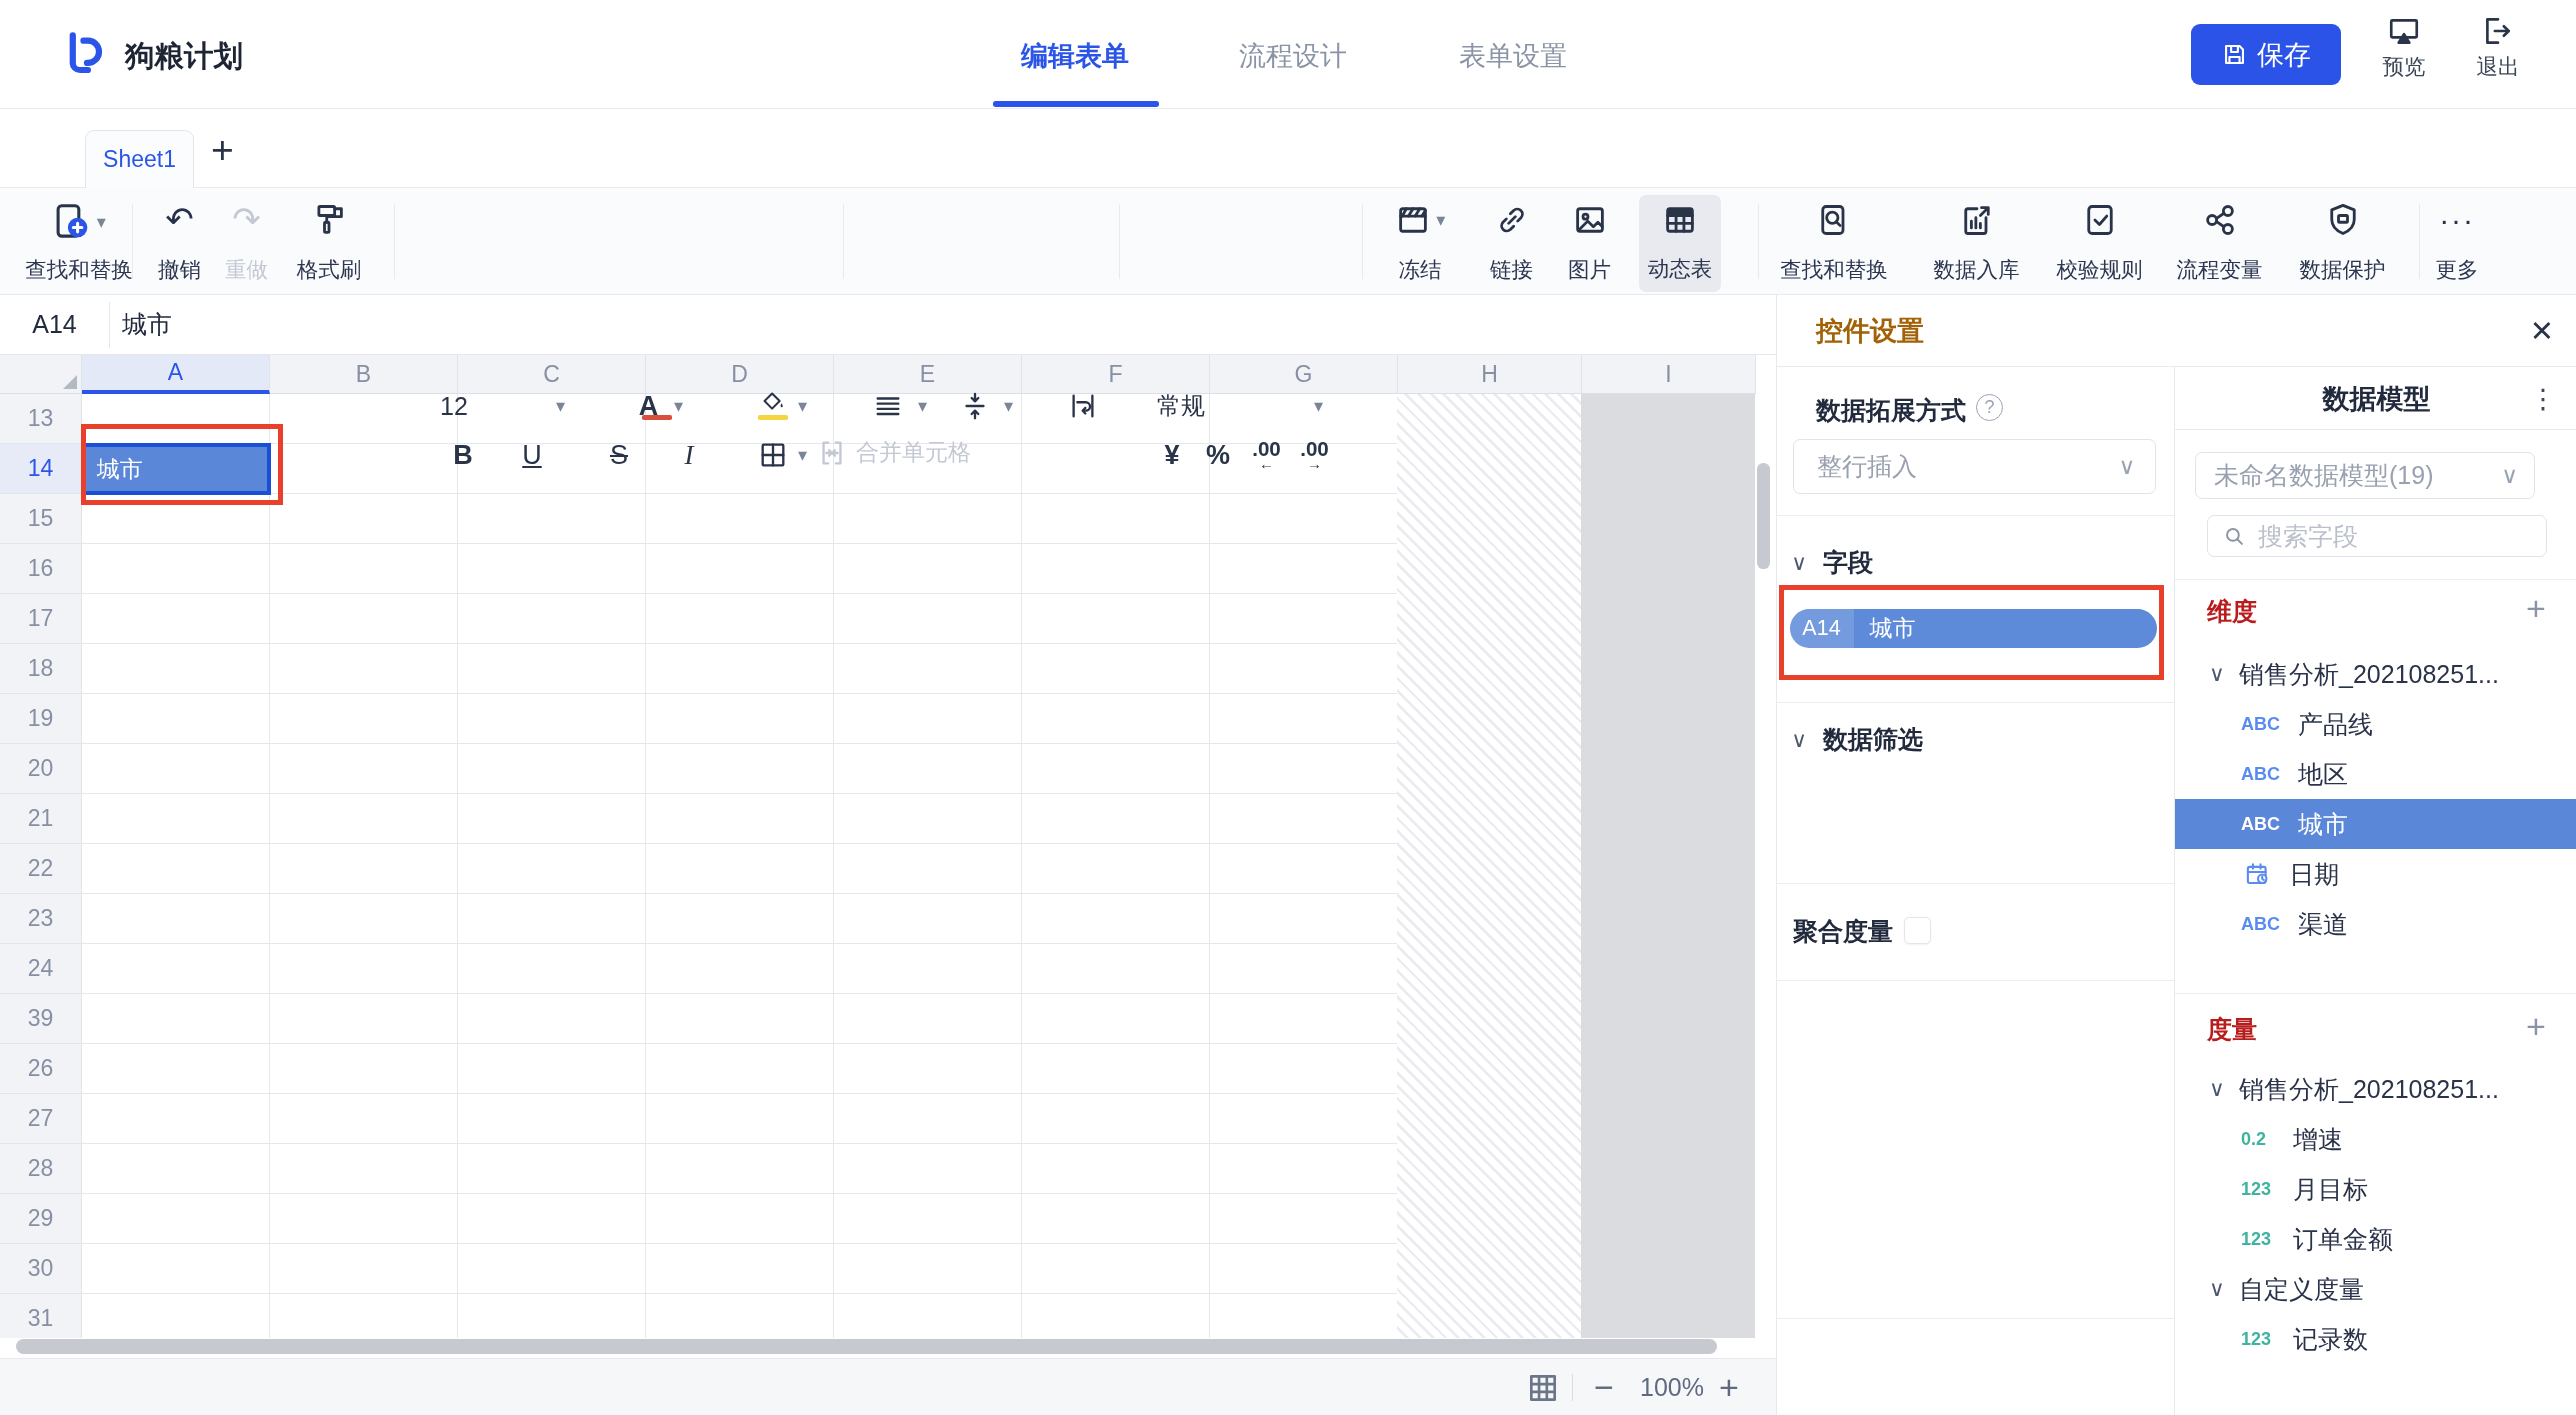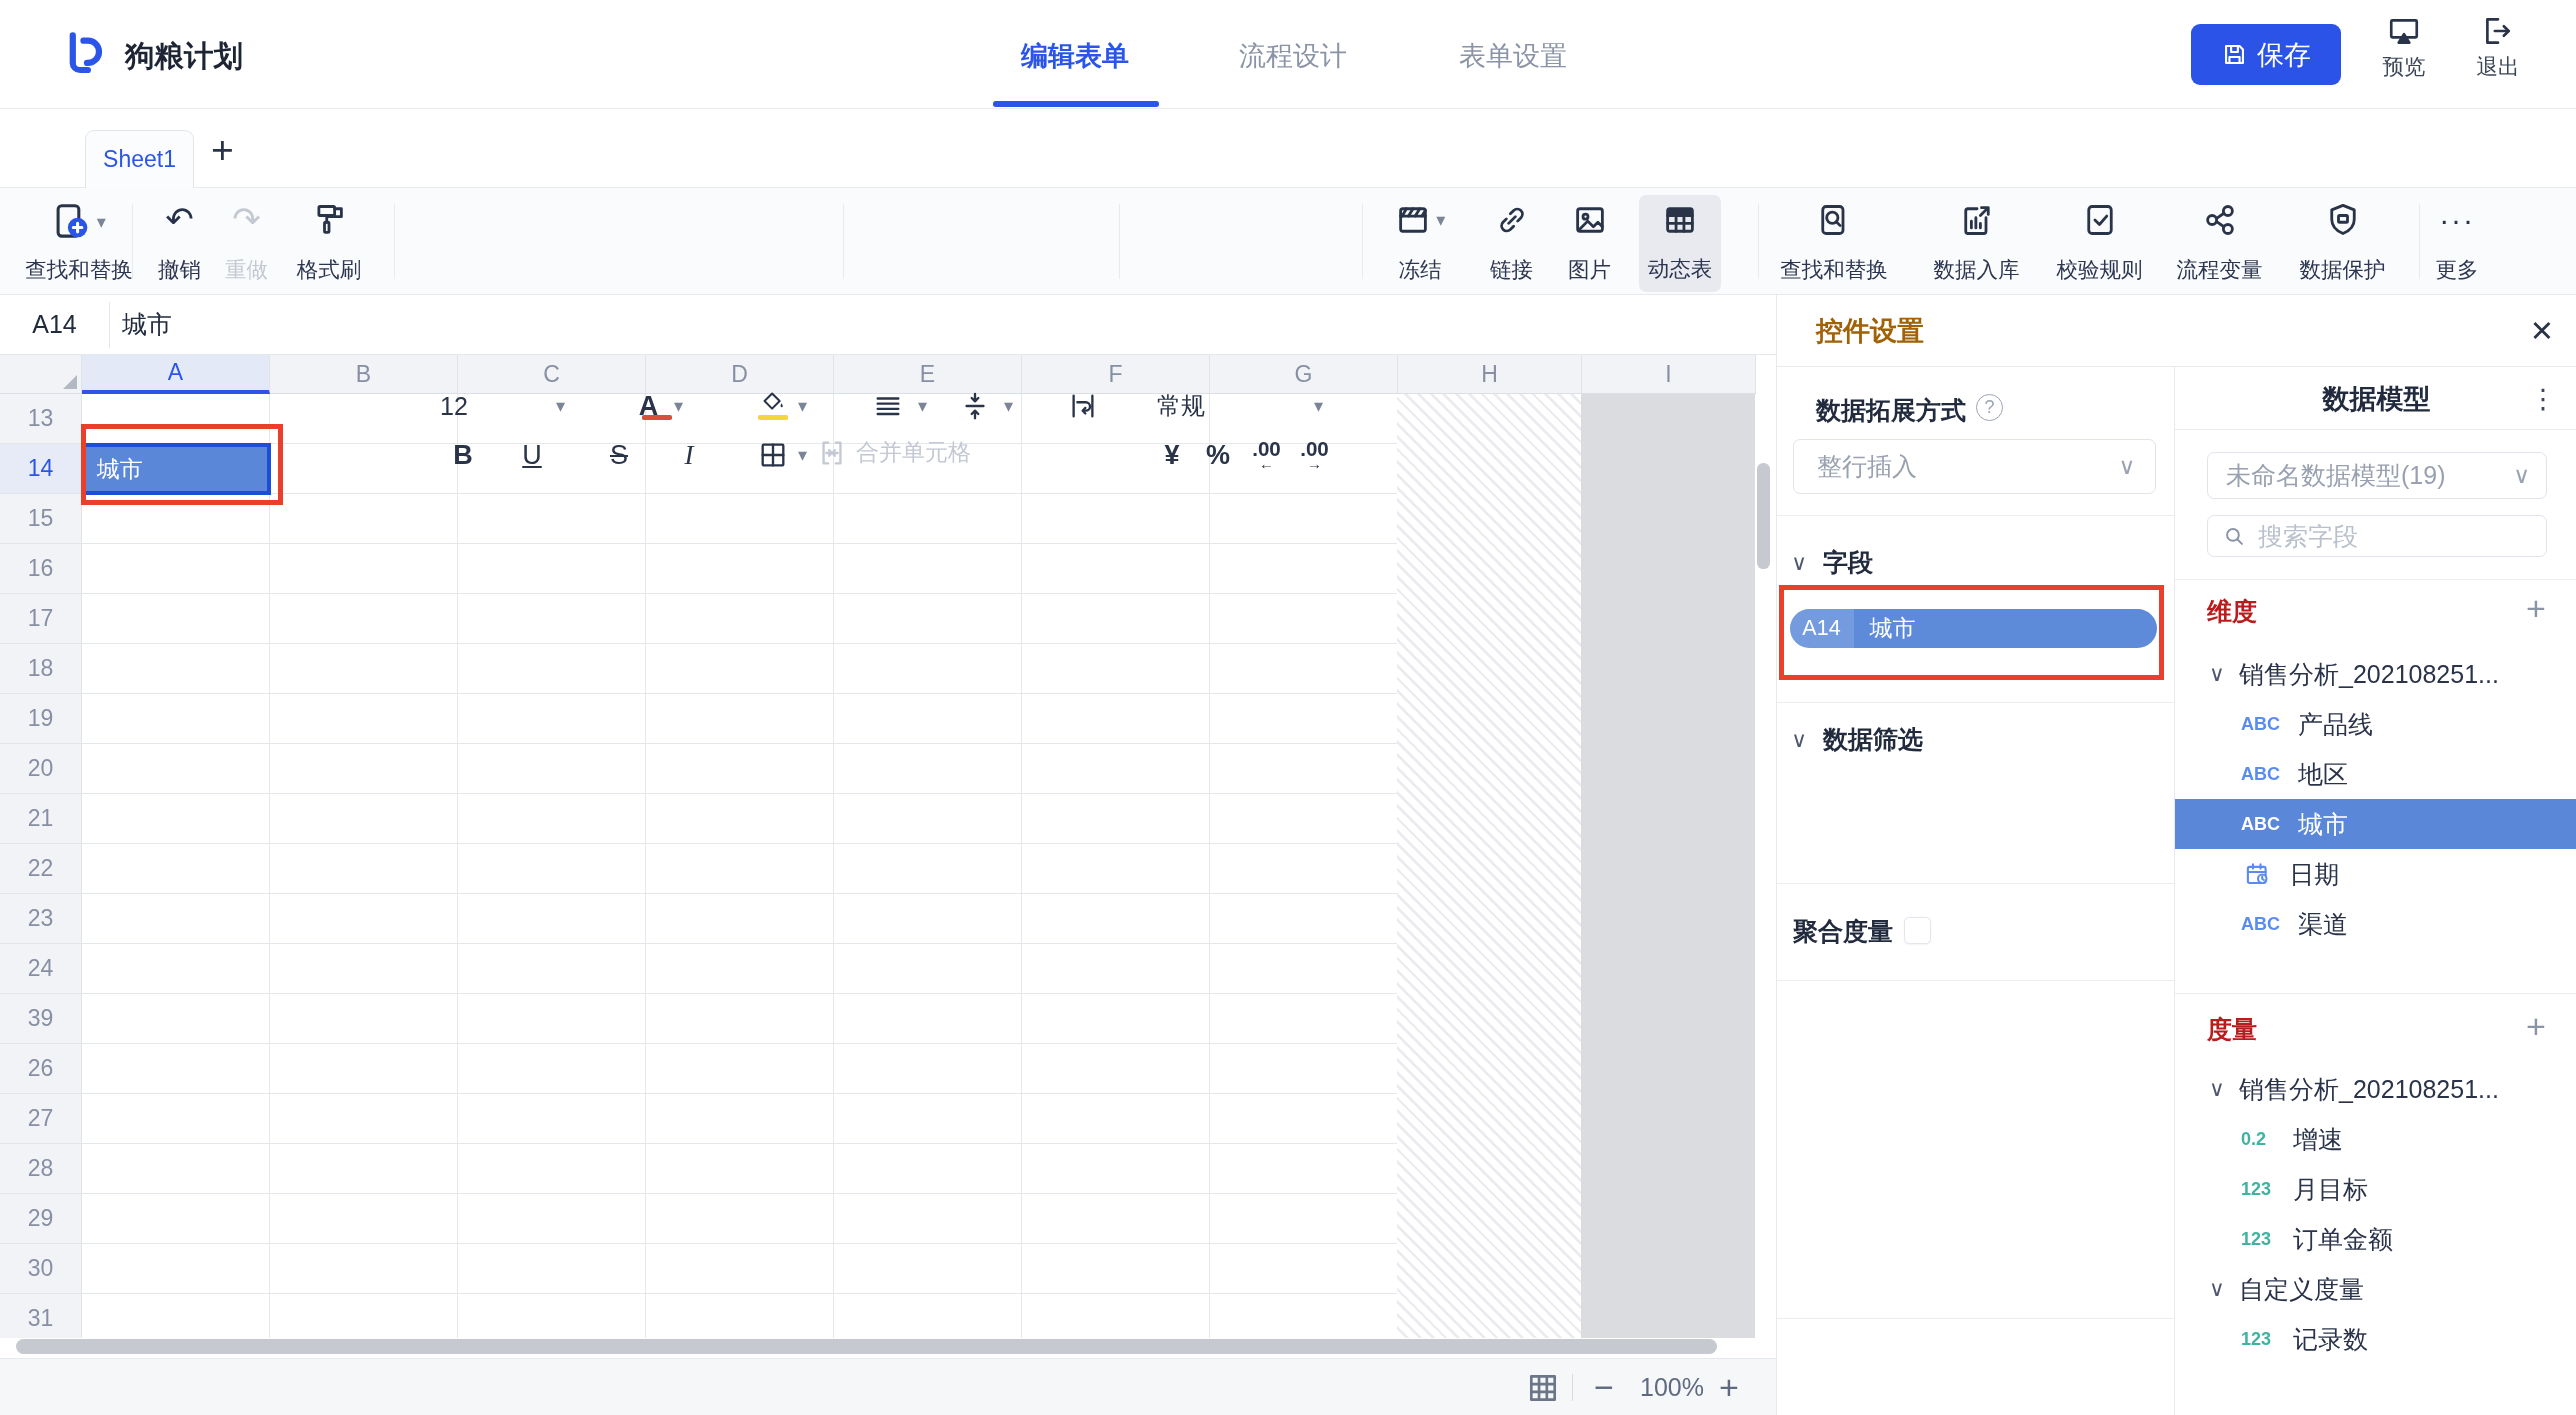--- a/index.html
+++ b/index.html
@@ -101,21 +101,21 @@
   .pillchip { width:64px; height:39px; background:rgba(255,255,255,0.14); display:flex; align-items:center; justify-content:center; font-size:21.5px; }
   .pilllabel { margin-left:16px; font-size:23px; }
   .dropzone { position:absolute; left:16px; top:423px; width:361px; height:41px; border:1.8px dashed #d8dce2; border-radius:20.6px; display:flex; align-items:center; justify-content:center; font-size:25px; color:#414b5f; }
   .checkbox { position:absolute; left:127px; top:550px; width:27px; height:27px; border:1.8px solid #e2e6ec; border-radius:5.4px; background:#fff; box-shadow:0 0.9px 1.8px rgba(40,50,70,.06); cursor:pointer; }
   .removebtn { position:absolute; left:23px; top:970px; width:347px; height:59px; background:#fff; border:1.8px solid #e0604f; border-radius:7.2px; display:flex; align-items:center; justify-content:center; font-size:25px; color:#e0604f; cursor:pointer; }
 
   .dmcol { position:absolute; left:397px; top:72px; width:403px; height:1048px; border-left:0.9px solid #e8eaee; }
   .dm-hdr { position:absolute; left:0; top:0; width:403px; height:63px; border-bottom:0.9px solid #e8eaee; }
   .dm-title { position:absolute; left:0; top:0; width:403px; height:63px; display:flex; align-items:center; justify-content:center; font-size:27px; font-weight:600; color:#222b3d; }
   .dm-kebab { position:absolute; right:21.5px; top:0; height:63px; display:flex; align-items:center; font-size:27px; color:#3c4657; cursor:pointer; letter-spacing:0; }
-  .dm-select { position:absolute; left:32px; top:85px; width:340px; height:47px; border:0.9px solid #e0e3e9; border-radius:7.2px; display:flex; align-items:center; justify-content:space-between; padding:0 16px 0 18px; cursor:pointer; }
+  .dm-select { position:absolute; left:20px; top:85px; width:340px; height:47px; border:0.9px solid #e0e3e9; border-radius:7.2px; display:flex; align-items:center; justify-content:space-between; padding:0 16px 0 18px; cursor:pointer; }
   .dm-select .ph { font-size:25px; color:#99a1b0; }
   .dm-search { position:absolute; left:32px; top:148px; width:340px; height:42px; border:0.9px solid #e0e3e9; border-radius:7.2px; display:flex; align-items:center; gap:10.7px; padding:0 14.3px; }
   .dm-search .ph { font-size:25px; color:#b9c0cc; }
   .dm-div { position:absolute; left:0; width:403px; height:0.9px; background:#ebedf1; }
   .dm-sec { position:absolute; left:32px; font-size:25px; font-weight:600; color:#b91c1c; }
   .dm-plus { position:absolute; right:25px; width:32px; font-size:34px; font-weight:300; color:#8a94a6; text-align:center; cursor:pointer; }
   .dm-row { position:absolute; left:0; width:403px; height:50px; display:flex; align-items:center; cursor:pointer; }
   .dm-row.group { padding-left:34px; gap:14.3px; }
   .dm-row.group .chevsm { font-size:21.5px; color:#4d5870; }
   .dm-row.group .glbl { font-size:25px; color:#2a3349; white-space:nowrap; }

